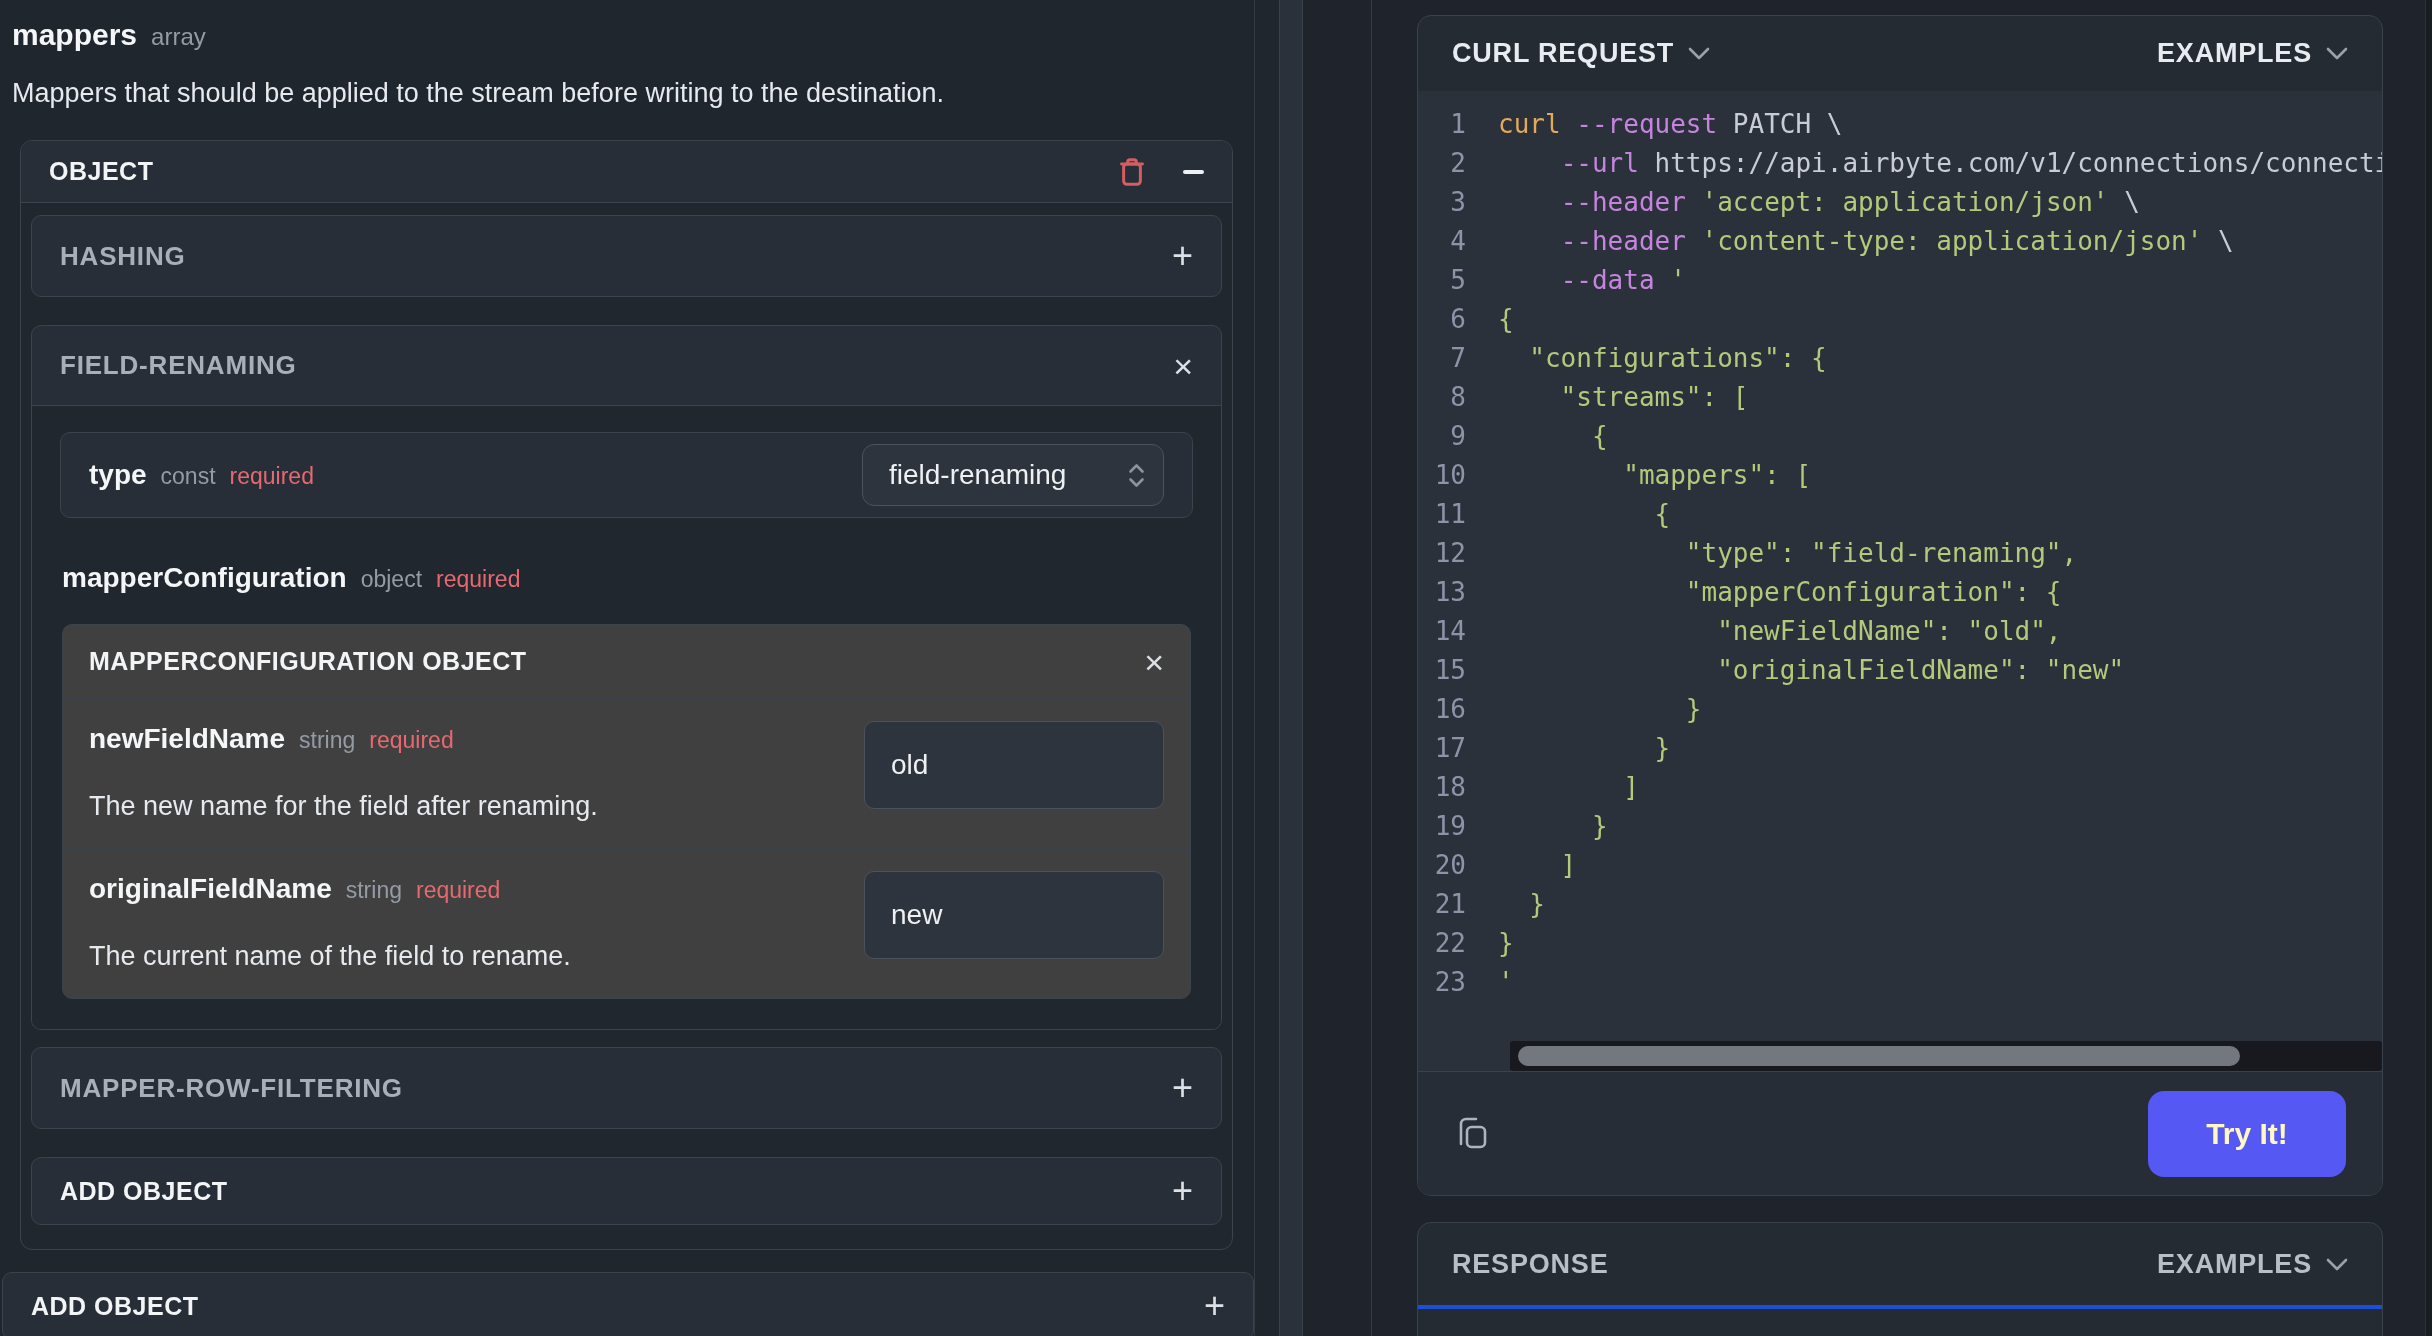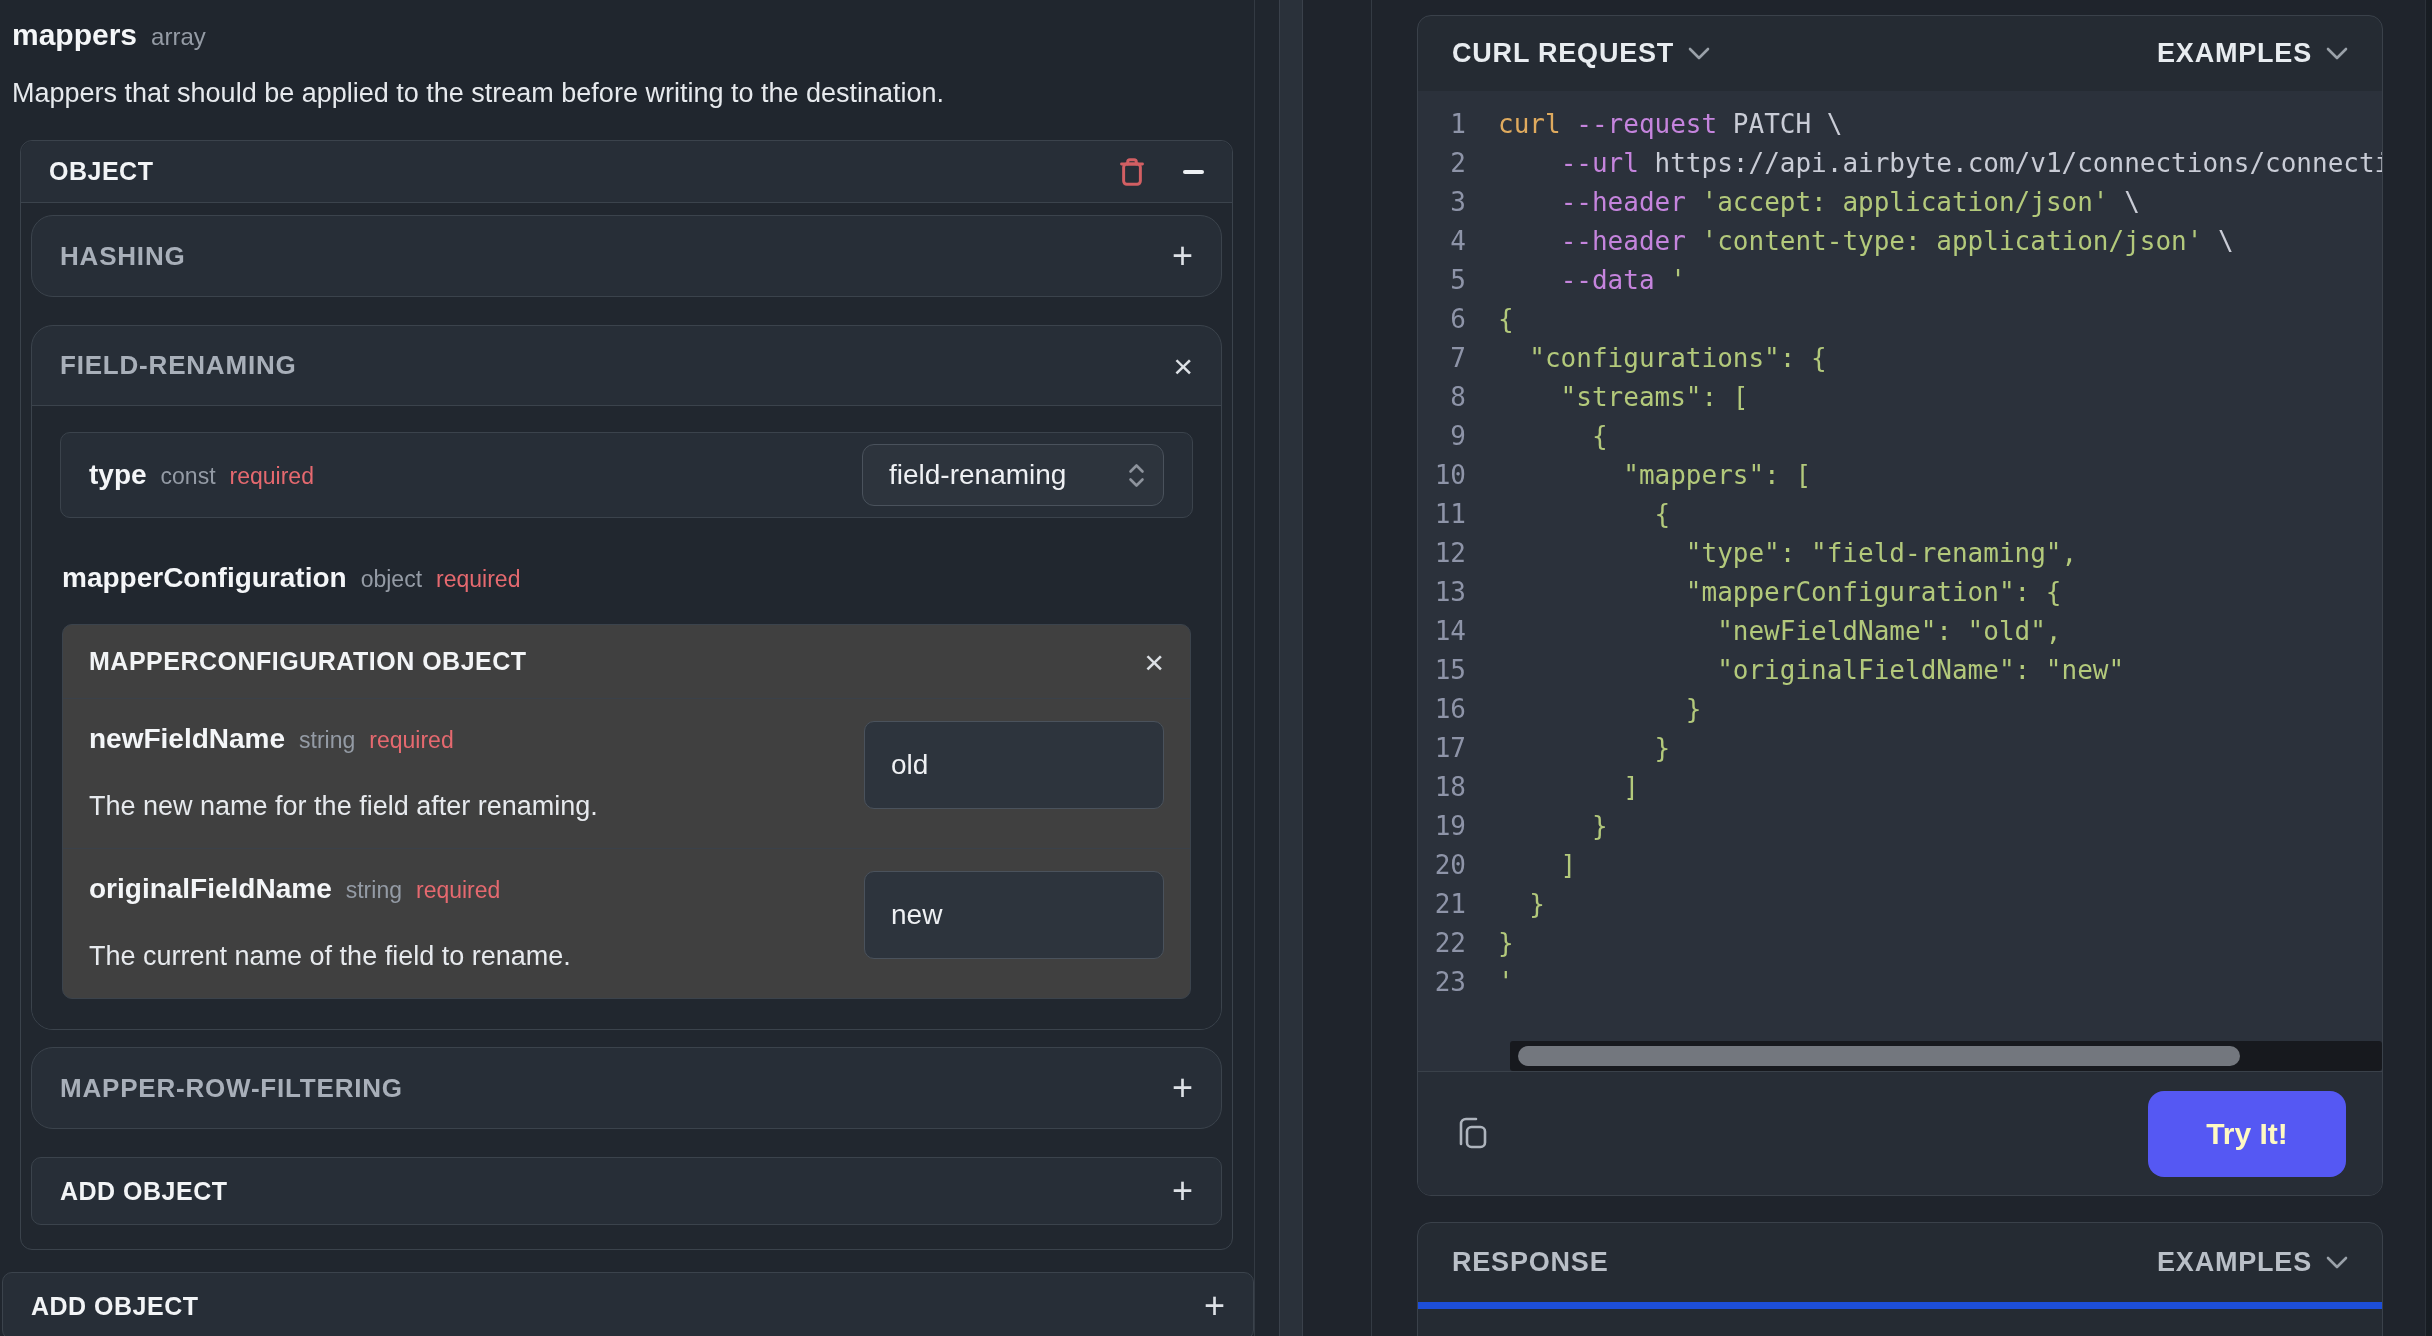--- a/index.html
+++ b/index.html
@@ -49,21 +49,21 @@
   .spacer{flex:1;}
   .icon-btn{display:flex;align-items:center;justify-content:center;cursor:pointer;background:none;border:none;}
   .trash-svg{width:30px;height:32px;stroke:var(--trash);fill:none;stroke-width:2.4;stroke-linecap:round;stroke-linejoin:round;}
   .minus-glyph{display:block;width:21px;height:4px;background:#eef1f4;border-radius:2px;}
   .plus-glyph{font-size:36px;font-weight:300;color:#dde1e6;line-height:1;}
   .x-glyph{font-size:34px;font-weight:300;color:#dde1e6;line-height:1;}
 
   .wrapper-body{padding:12px 10px 24px 10px;}
 
   .section-card{
-    border:1px solid #3b434c;border-radius:22px;background:#272e37;overflow:hidden;
+    border:1px solid #3b434c;border-radius:10px;background:#272e37;overflow:hidden;
   }
   .section-head{
     height:80px;display:flex;align-items:center;padding:0 28px;cursor:pointer;
   }
   .section-head .sec-label{font-size:26px;font-weight:700;letter-spacing:.8px;color:#a8afb9;}
   .section-card.expanded .section-head{border-bottom:1px solid #3b434c;}
   .section-body{background:#21272f;padding:26px 16px 30px 16px;}
 
   .mt28{margin-top:28px;}
   .mt20{margin-top:17px;}
@@ -166,21 +166,21 @@
     display:flex;align-items:center;padding:0 36px;
   }
   .copy-svg{width:36px;height:40px;stroke:#aeb4bd;fill:none;stroke-width:2.6;stroke-linecap:round;stroke-linejoin:round;cursor:pointer;}
   .try-btn{
     width:198px;height:86px;border:none;border-radius:16px;
     background:var(--accent);color:#fef9c3;font-size:30px;font-weight:700;
     font-family:"Liberation Sans",sans-serif;cursor:pointer;
   }
 
   .response-card{margin-top:26px;height:160px;}
-  .response-card .card-head{height:86px;border-bottom:7px solid #1d4ed8;gap:39px;}
+  .response-card .card-head{height:86px;border-bottom:4px solid #1d4ed8;gap:39px;}
   .response-card .card-title{color:#b9bfc7;}
   .resp-body{height:60px;background:#252b33;}
 
   .edge-strip{position:absolute;right:0;top:0;bottom:0;width:7px;background:#181d23;border-left:1px solid #2b3139;}
 </style>
 </head>
 <body>
 
 <div class="app">
 

